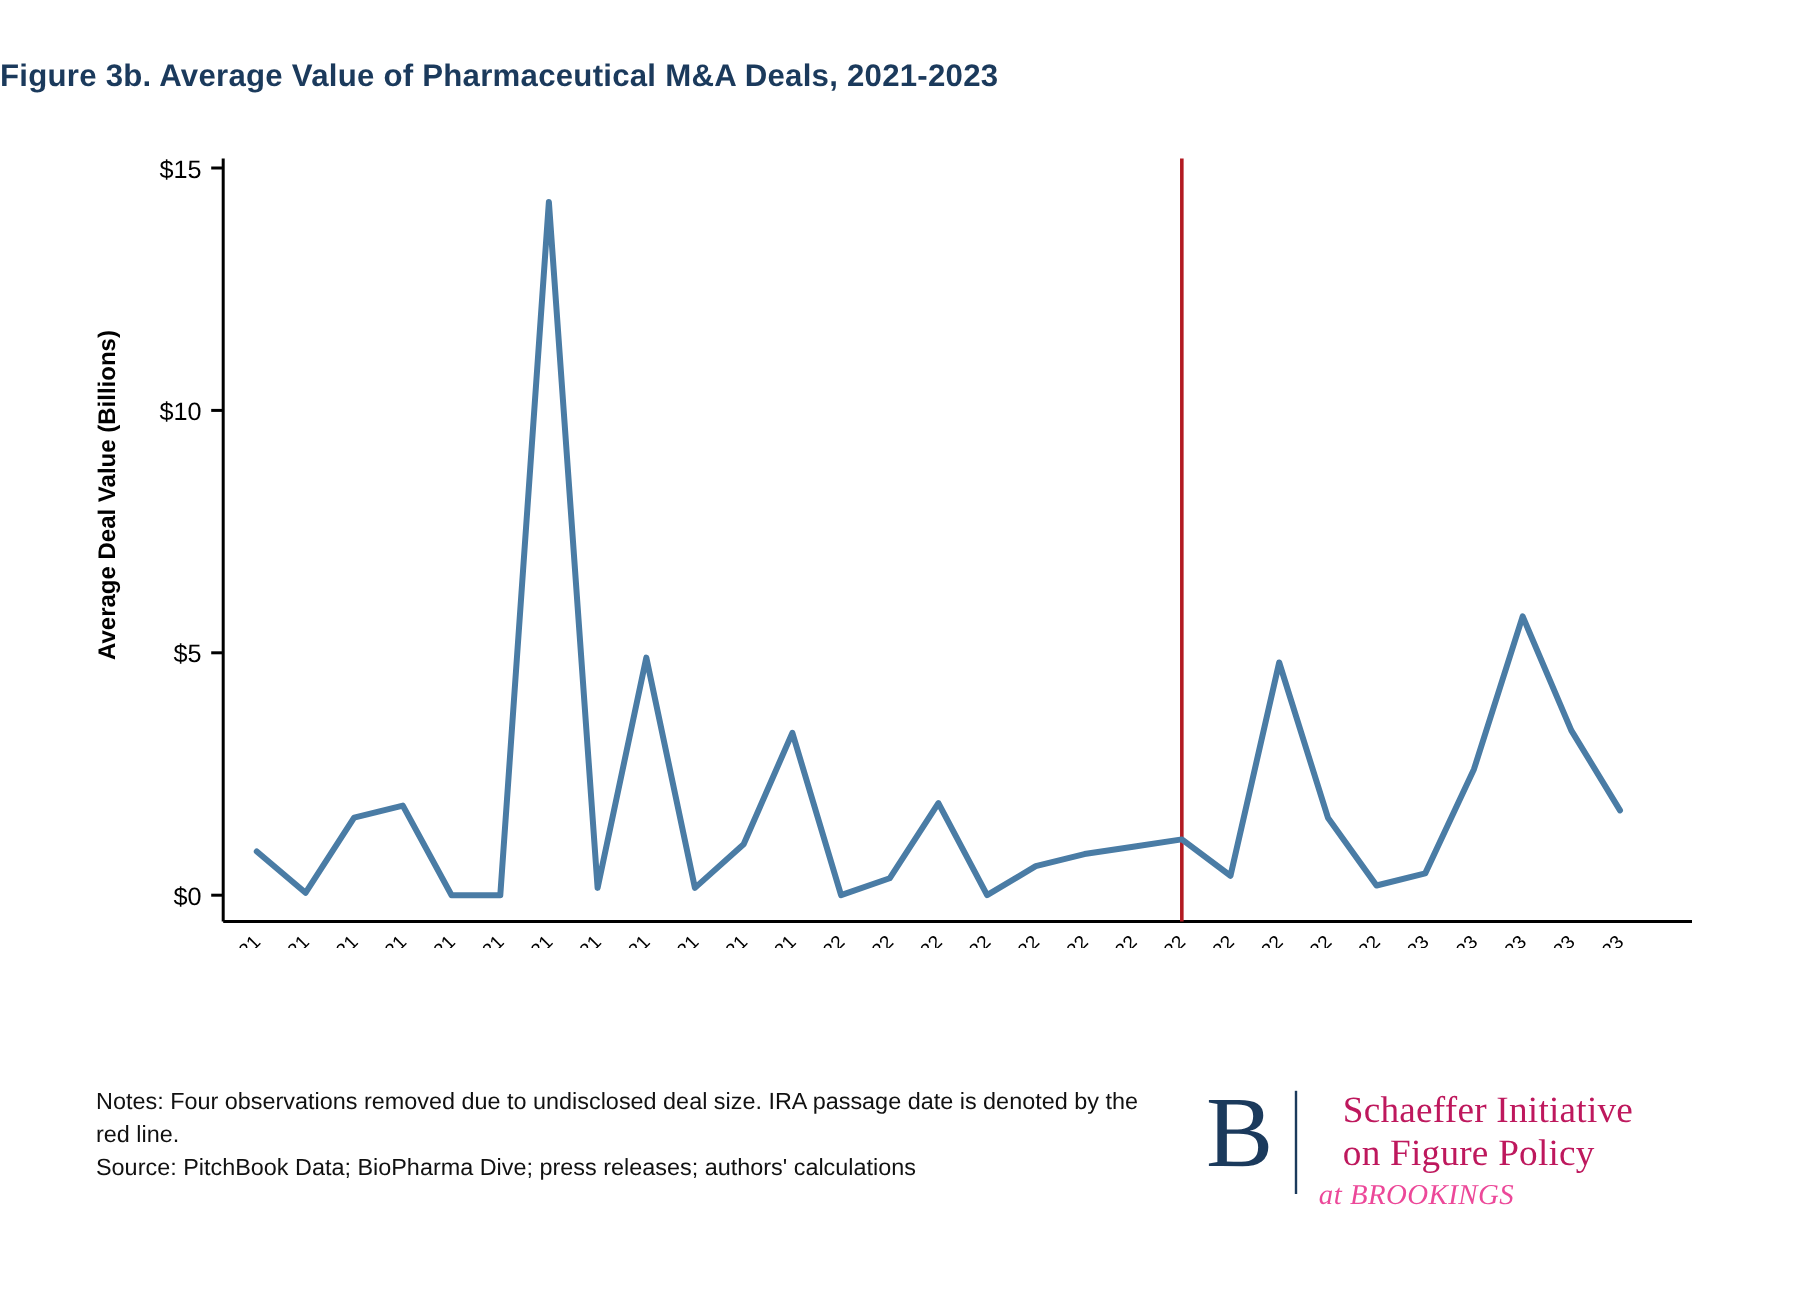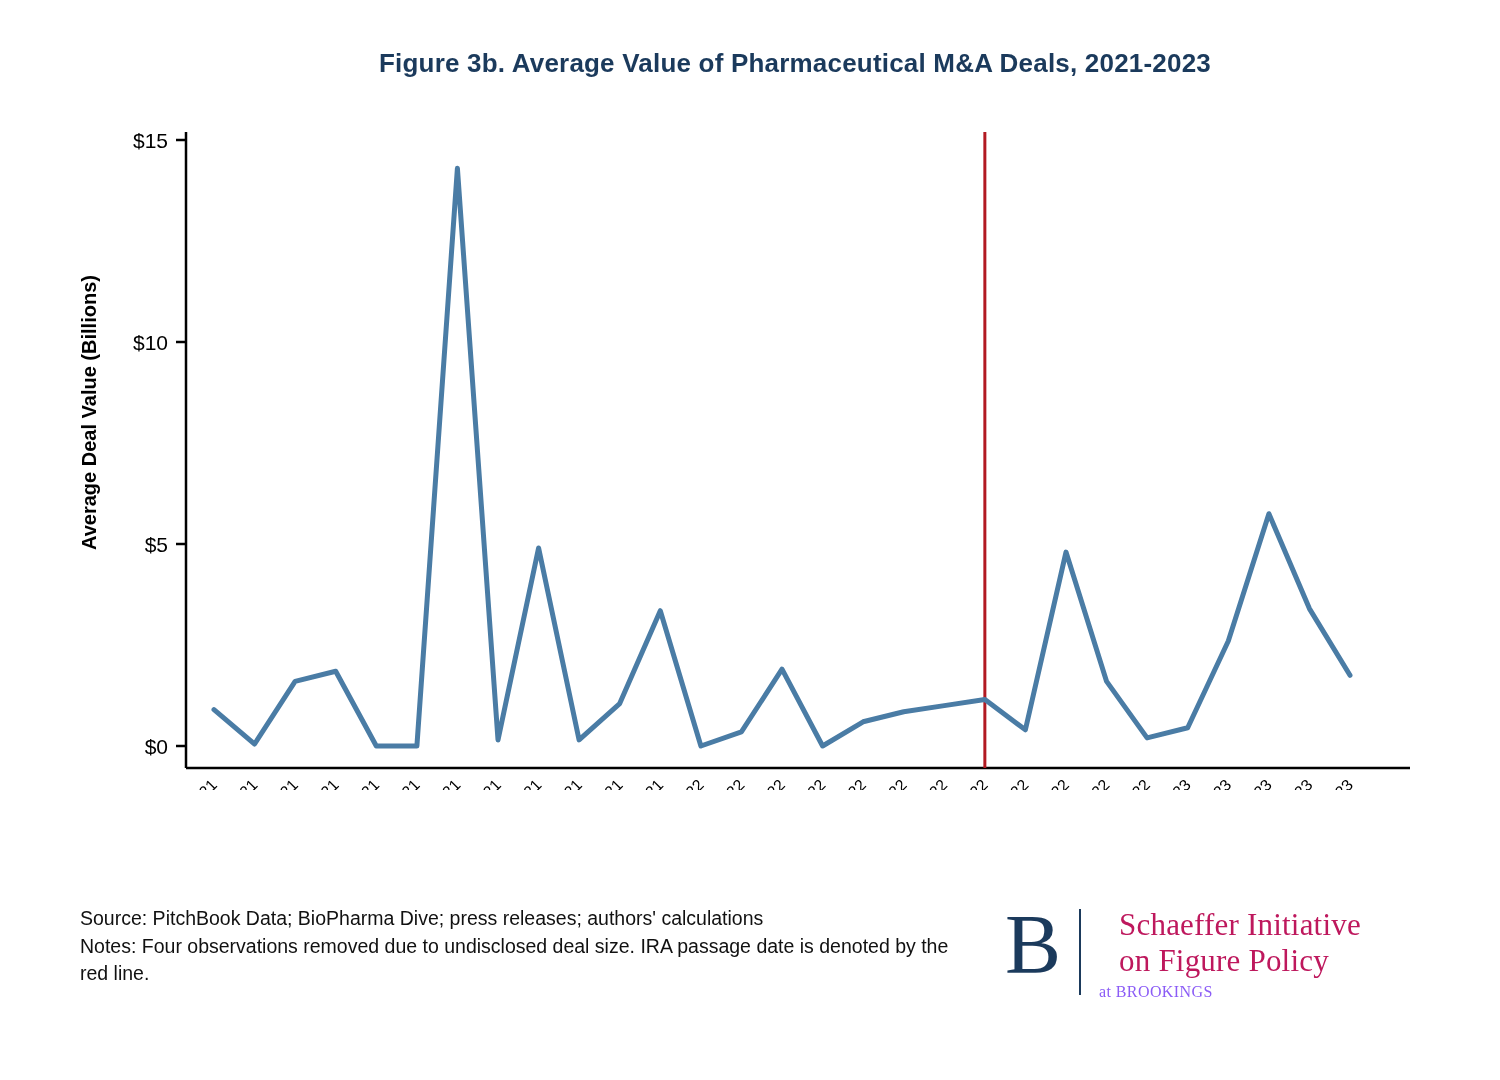--- a/index.html
+++ b/index.html
@@ -13,21 +13,21 @@
     font-family: "Liberation Sans", sans-serif;
     color: #1a1a1a;
     overflow: hidden;
     position: relative;
   }
   .figure-title {
     position: absolute;
     top: 48px;
     left: 0;
     width: 1211px;
-    text-align: right;
+    text-align: left;
     font-size: 26px;
     font-weight: bold;
     color: #1b3a5c;
     letter-spacing: 0.2px;
   }
   
   #chart-wrap {
     position: absolute;
     left: 0;
     top: 110px;
@@ -96,24 +96,25 @@
   .logo-line1, .logo-line2 {
     font-family: "Liberation Serif", serif;
     font-size: 31px;
     color: #be185d;
     line-height: 1.17;
     letter-spacing: 0.2px;
     margin-left: 20px;
   }
   .logo-line3 {
     font-family: "Liberation Serif", serif;
-    font-size: 16px;
-    color: #8b5cf6;
+    font-size: 24px;
+    color: #ec4899;
     letter-spacing: 0.4px;
     padding-top: 3px;
+    font-style: italic;
   }
 </style>
 </head>
 <body>
 
 <div class="figure-title">Figure 3b. Average Value of Pharmaceutical M&amp;A Deals, 2021-2023</div>
 
 <div id="chart-wrap">
   <svg id="chart-svg" width="1500" height="680" viewBox="0 0 1500 680">
 
@@ -197,22 +198,22 @@
         <text class="tick-x" transform="translate(1272.857142857143,676) rotate(-45)" text-anchor="end">Mar 2023</text>
         <line x1="1309.4285714285713" x2="1309.4285714285713" y1="658" y2="664" stroke="#000" stroke-width="1" opacity="0"></line>
         <text class="tick-x" transform="translate(1313.4285714285713,676) rotate(-45)" text-anchor="end">Apr 2023</text>
         <line x1="1350" x2="1350" y1="658" y2="664" stroke="#000" stroke-width="1" opacity="0"></line>
         <text class="tick-x" transform="translate(1354,676) rotate(-45)" text-anchor="end">May 2023</text>
       </g>
   </svg>
 </div>
 
 <div class="footer">
+  <div>Notes: Four observations removed due to undisclosed deal size. IRA passage date is denoted by the red line.</div>
   <div>Source: PitchBook Data; BioPharma Dive; press releases; authors' calculations</div>
-  <div>Notes: Four observations removed due to undisclosed deal size. IRA passage date is denoted by the red line.</div>
 </div>
 
 <div class="logo">
   <div class="logo-b">B</div>
   <div class="logo-rule"></div>
   <div class="logo-text">
     <div class="logo-line1">Schaeffer Initiative</div>
     <div class="logo-line2">on Figure Policy</div>
     <div class="logo-line3">at BROOKINGS</div>
   </div>

